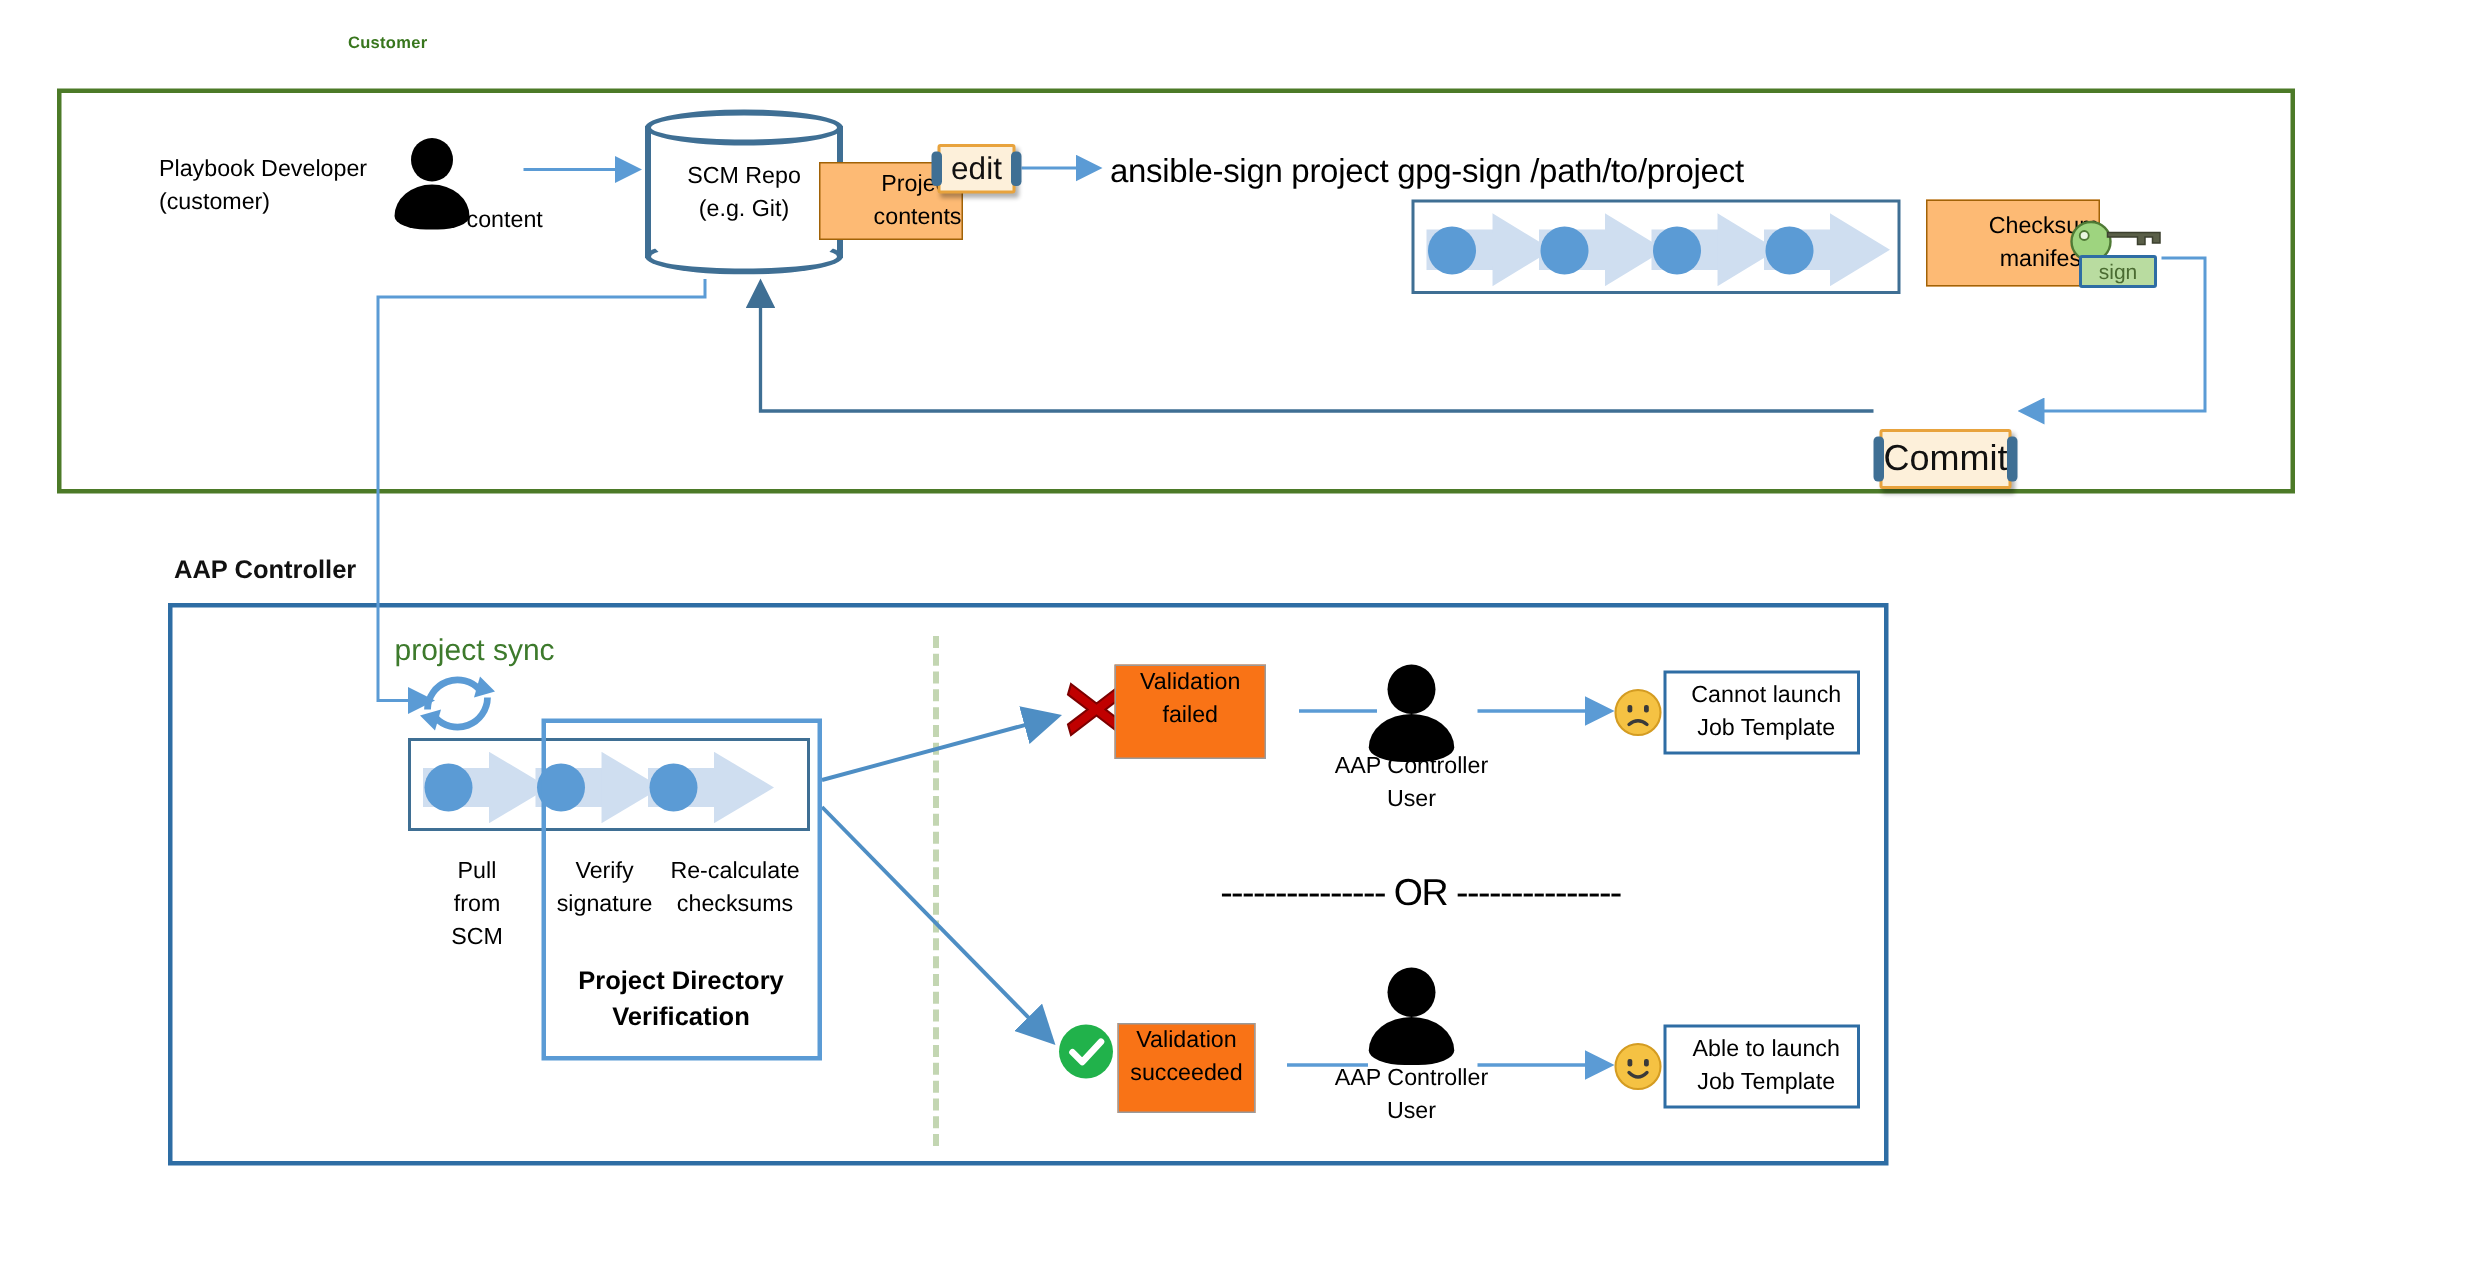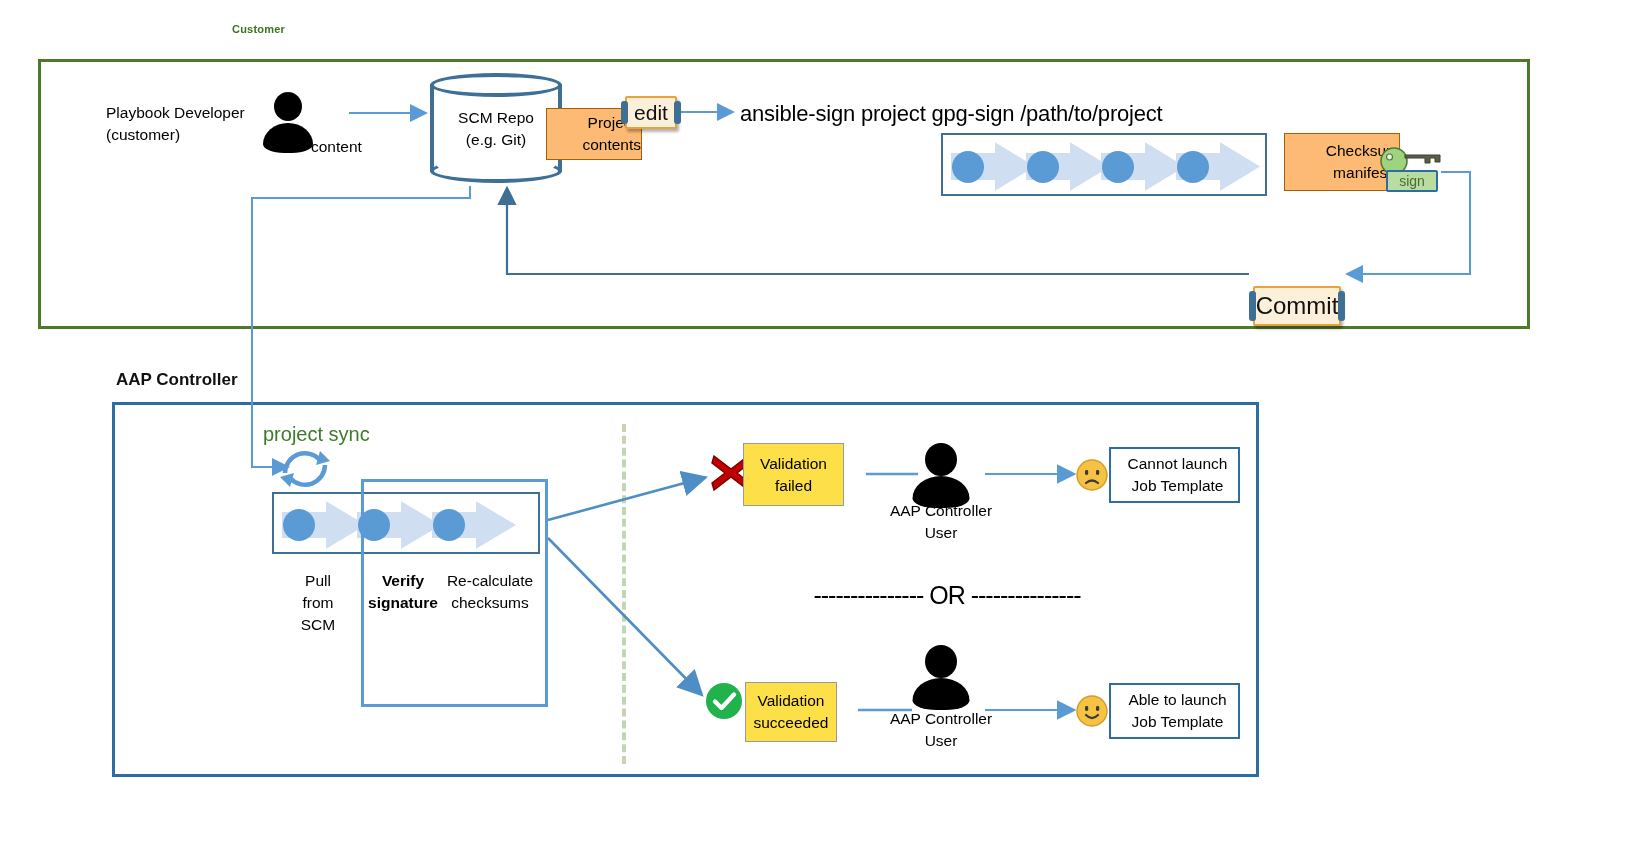--- a/index.html
+++ b/index.html
@@ -64,22 +64,22 @@
   .cyl .cap {
     position: absolute; left: 0; right: 0; height: 24px;
     border: 4px solid #3f6f94; border-radius: 50%;
     background: #fff;
   }
   .cyl .cap.top { top: 0; }
   .cyl .cap.bot { bottom: 0; border-top-color: transparent; background: transparent;}
 
   
   .plainbox {
-    border: 1.6px solid #9a9a9a; background: #fde047;
-    display: flex; align-items: center; justify-content: center;
+    border: 1.6px solid #9a9a9a; background: #f97316;
+    display: flex; align-items: flex-start; justify-content: center;
   }
   .greybox {
     border: 1px solid #a16207; background: #fdba74;
     display: flex; align-items: center; justify-content: flex-end;
   }
   .bluebox {
     border: 2px solid #2e6da4; background: #fff;
     display: flex; align-items: center; justify-content: center;
   }
   .pipebox { border: 2.4px solid #3f6f94; background: #fff; }
@@ -242,24 +242,26 @@
         <div class="head"></div>
         <div class="dot" style="width:32px;height:32px;"></div>
     </div>
   </div>
 
   <div class="pipebox-thick abs" style="left:361px; top:479px; width:187px; height:228px; z-index:5;"></div>
 
   <div class="abs txt center" style="left:283px; top:570px; width:70px;">Pull
 from
 SCM</div>
-  <div class="abs txt center" style="left:366px; top:570px; width:74px; z-index:6;font-weight:bold;">Verify
+  <div class="abs txt center" style="left:366px; top:570px; width:74px; z-index:6;">Verify
 signature</div>
   <div class="abs txt center" style="left:440px; top:570px; width:100px; z-index:6;">Re-calculate
 checksums</div>
+  <div class="abs txt center bold" style="left:366px; top:642px; width:176px; font-size:17px; z-index:6;">Project Directory
+Verification</div>
 
   <div class="dashline" style="left:622px; top:424px; height:340px;"></div>
 
   <svg class="abs" style="left:709px; top:453px;" width="44" height="40" viewBox="0 0 44 40">
     <path d="M5 3 L22 16 L39 3 L41 10 L28 20 L41 30 L39 37 L22 24 L5 37 L3 30 L16 20 L3 10 Z" fill="#c00000" stroke="#7d0000" stroke-width="1.4"></path>
   </svg>
   <div class="plainbox abs" style="left:743px; top:443px; width:101px; height:63px;">
     <div class="txt center">Validation
 failed</div>
   </div>

